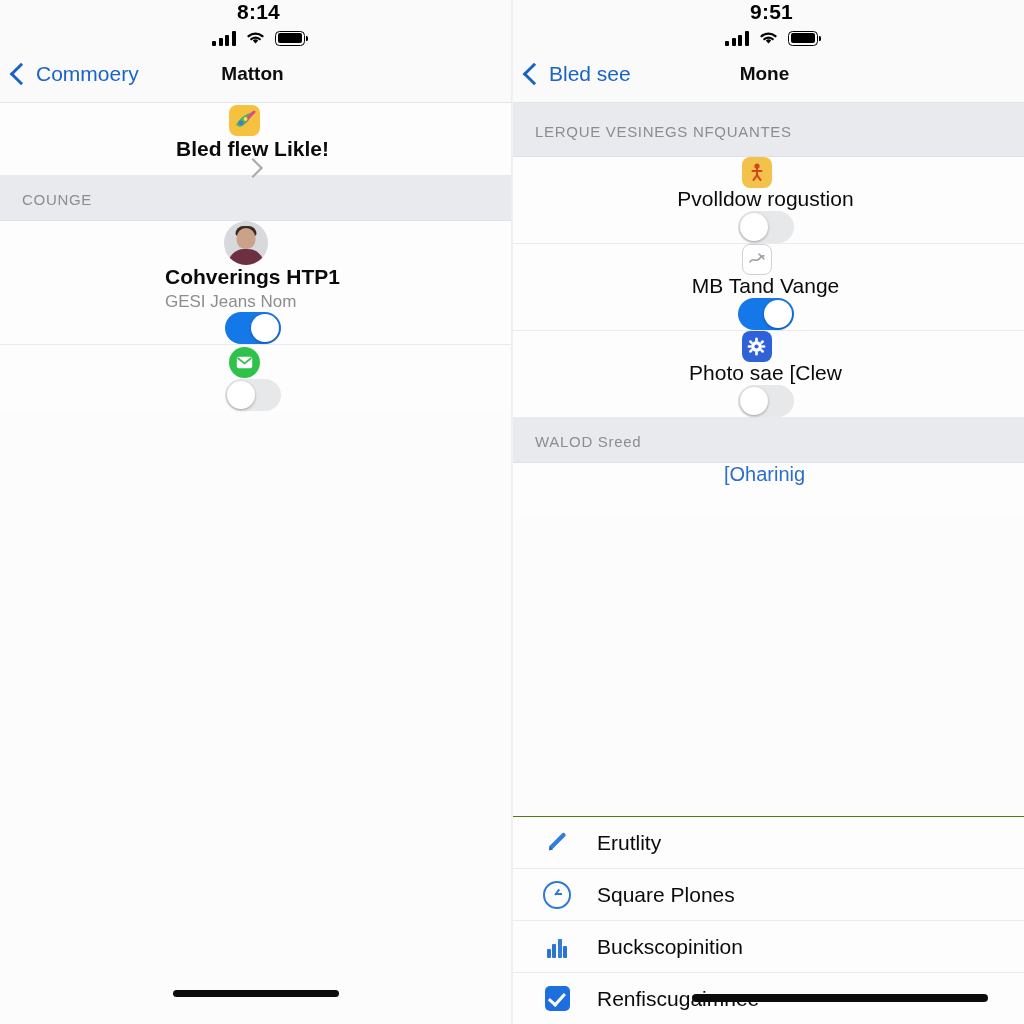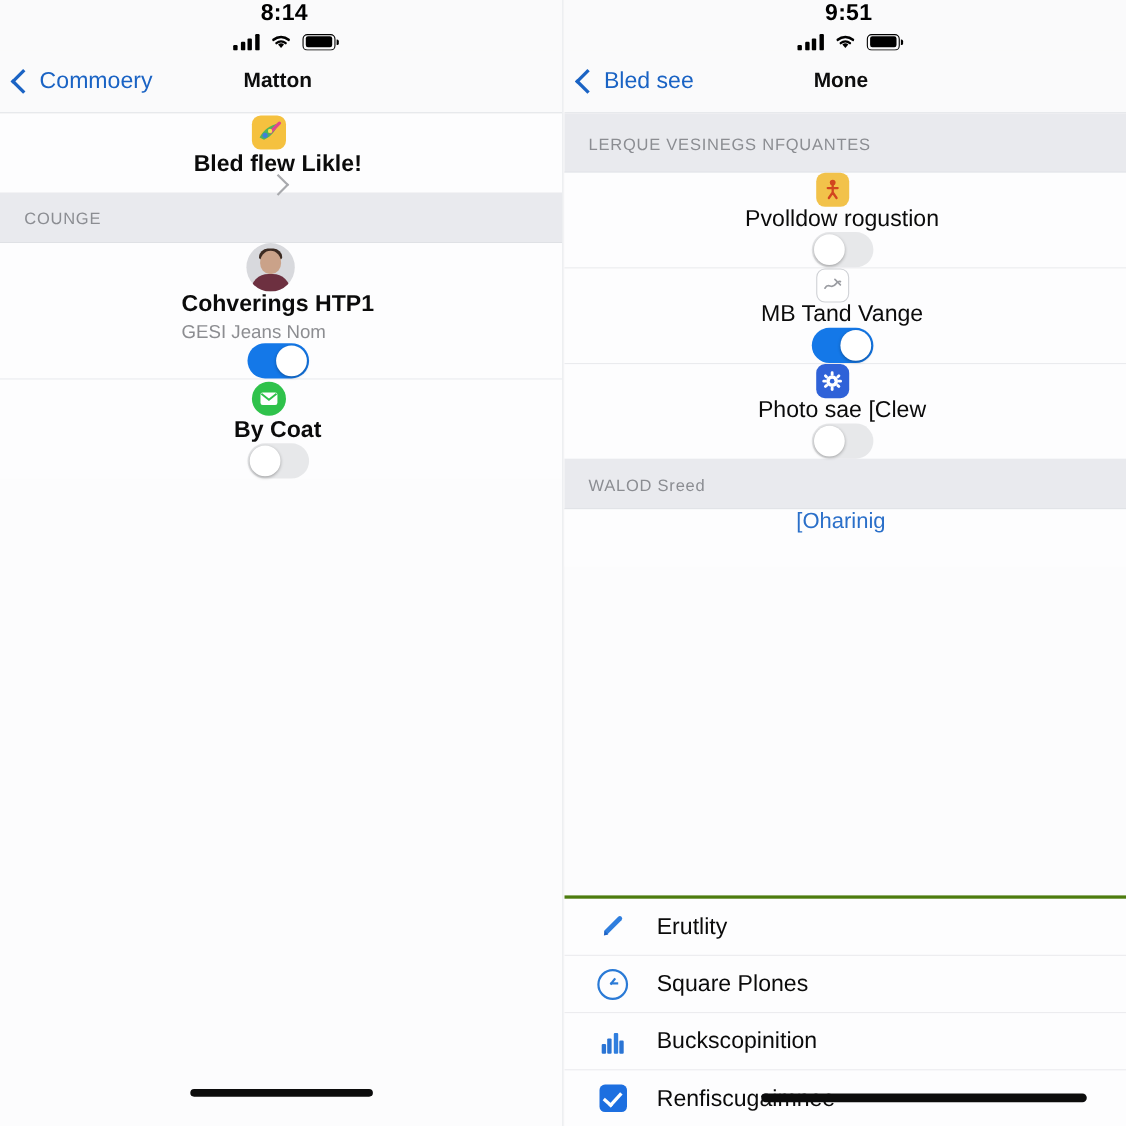--- a/index.html
+++ b/index.html
@@ -237,21 +237,21 @@
     width: 12px; height: 12px;
     border-top: 2.6px solid #a8a9ad;
     border-right: 2.6px solid #a8a9ad;
     transform: rotate(45deg);
   }
 
   
   .bottom-list {
     position: absolute;
     left: 0; right: 0; bottom: 0;
-    border-top: 3px solid #4d7c0f;
+    border-top: 1px solid #4d7c0f;
     background: #fdfdfe;
   }
   .brow {
     display: flex;
     align-items: center;
     height: 51px;
     padding-left: 30px;
     cursor: pointer;
   }
   .brow + .brow { border-top: 1px solid #ececef; }
@@ -393,23 +393,20 @@
     </div>
 
     <div class="row">
       <div class="icon-slot">
         <div class="appicon green">
           <svg width="17" height="13" viewBox="0 0 17 13">
             <rect x="0.8" y="0.8" width="15.4" height="11.4" rx="2" fill="#fff"></rect>
             <path d="M1.6 2 L8.5 7.4 L15.4 2" stroke="#2fc24b" stroke-width="1.7" fill="none"></path>
           </svg>
         </div>
-      </div>
-      <div class="row-text">
-        <div class="row-title">By Coat</div>
       </div>
       <div class="toggle off">
           <span class="knob"></span>
         </div>
     </div>
 
     <div class="home-ind"></div>
   </div>
 
   <div class="panel right">

